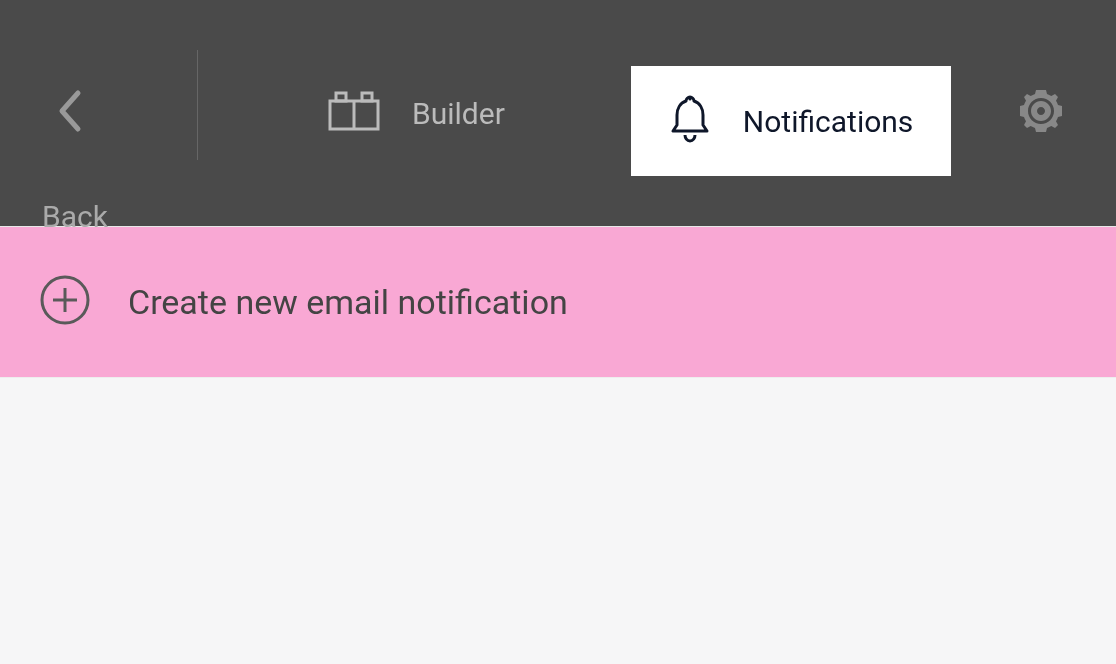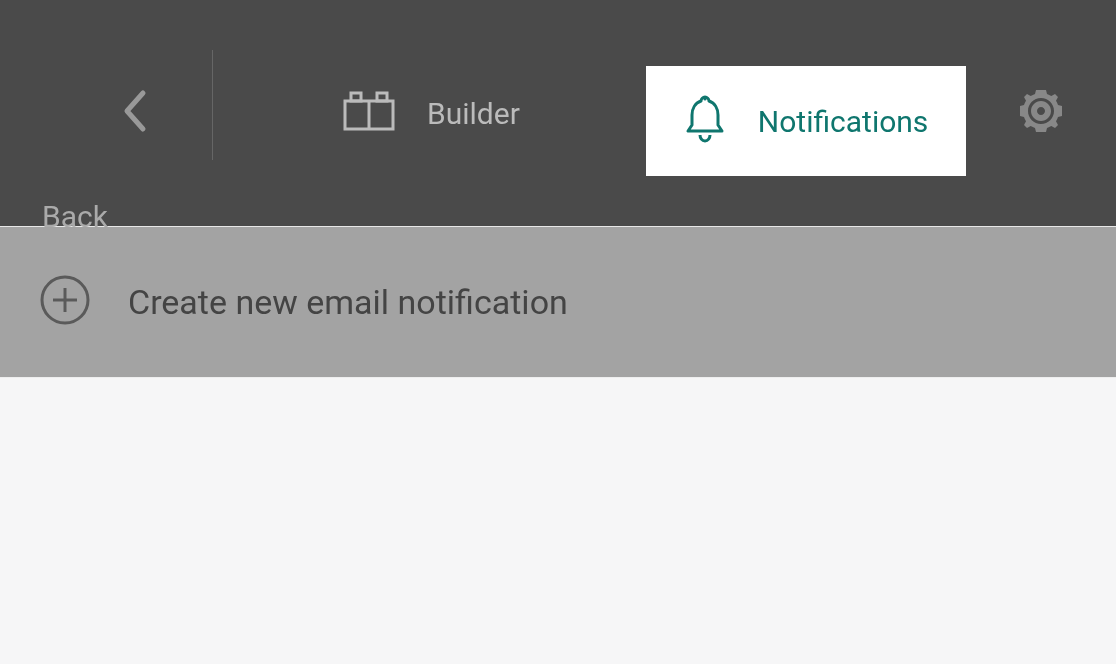--- a/index.html
+++ b/index.html
@@ -30,22 +30,21 @@
       height: 226px;
       position: relative;
     }
     
     .back-section {
       display: flex;
       align-items: center;
       padding-left: 56px;
       height: 100%;
       position: relative;
-      width: 213px;
-      justify-content: center;
+      width: 198px;
     }
     
     .back-chevron {
       color: #999;
       cursor: pointer;
     }
     
     .divider {
       position: absolute;
       right: 0;
@@ -81,21 +80,21 @@
       height: 110px;
       padding: 0 38px;
     }
     
     .tab.inactive {
       color: #bbb;
     }
     
     .tab.active {
       background: #ffffff;
-      color: #0f766e;
+      color: #0f172a;
       margin-top: 16px;
     }
     
     .tab-label {
       font-size: 30px;
       font-weight: 400;
     }
     
     .settings-section {
       padding-right: 48px;
@@ -103,21 +102,21 @@
       align-items: center;
       height: 100%;
     }
     
     .gear-icon {
       color: #888;
       cursor: pointer;
     }
     
     .content {
-      background: #a3a3a3;
+      background: #f9a8d4;
       border-top: 1px solid #e8e8e8;
     }
     
     .create-row {
       display: flex;
       align-items: center;
       gap: 38px;
       padding: 48px 40px;
       cursor: pointer;
       border-bottom: 1px solid #eeeeee;

